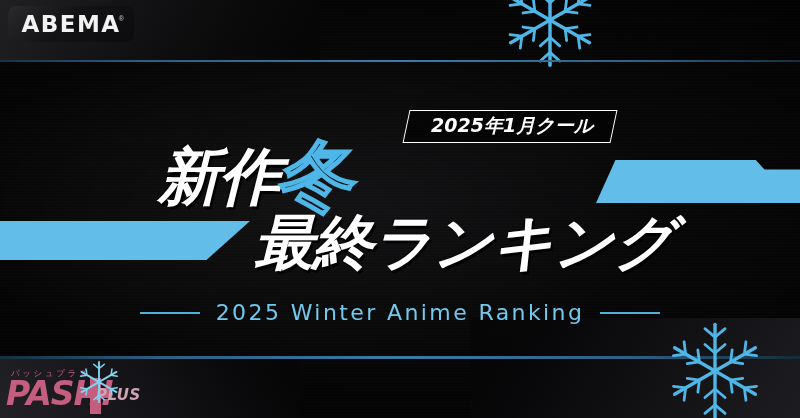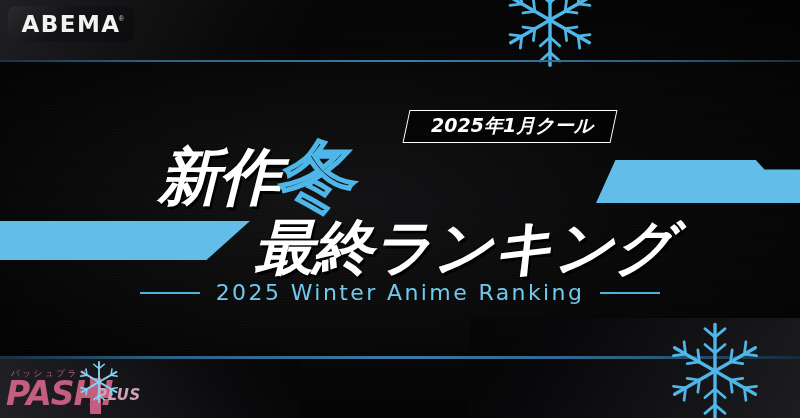--- a/index.html
+++ b/index.html
@@ -125,21 +125,21 @@
     left: 158px; top: 40px;
     display: flex;
     align-items: flex-end;
     height: 74px;
   }
   .line2 {
     position: absolute;
     left: 254px; top: 113px;
     height: 70px;
     display: flex;
-    align-items: flex-end;
+    align-items: center;
   }
   .jp {
     font-family: "DejaVu Sans", sans-serif;
     font-weight: 700;
     font-style: italic;
     color: #ffffff;
     font-size: 62px;
     line-height: 1;
     letter-spacing: -1px;
     text-shadow:
@@ -180,21 +180,21 @@
     font-style: italic;
     font-size: 19px;
     line-height: 1.05;
     letter-spacing: 0px;
     white-space: nowrap;
   }
 
   
   .subtitle-row {
     position: absolute;
-    left: 0; top: 280px;
+    left: 0; top: 300px;
     width: 800px;
     display: flex;
     align-items: center;
     justify-content: center;
     gap: 16px;
   }
   .sub-rule {
     width: 60px;
     height: 2px;
     background: #4fb0de;

